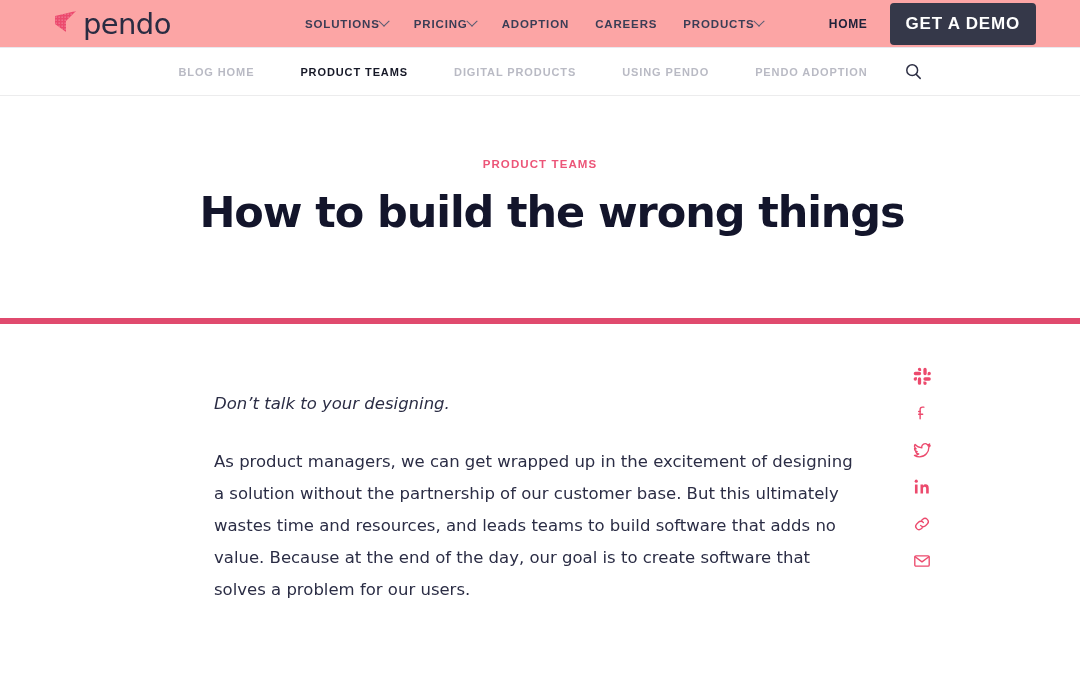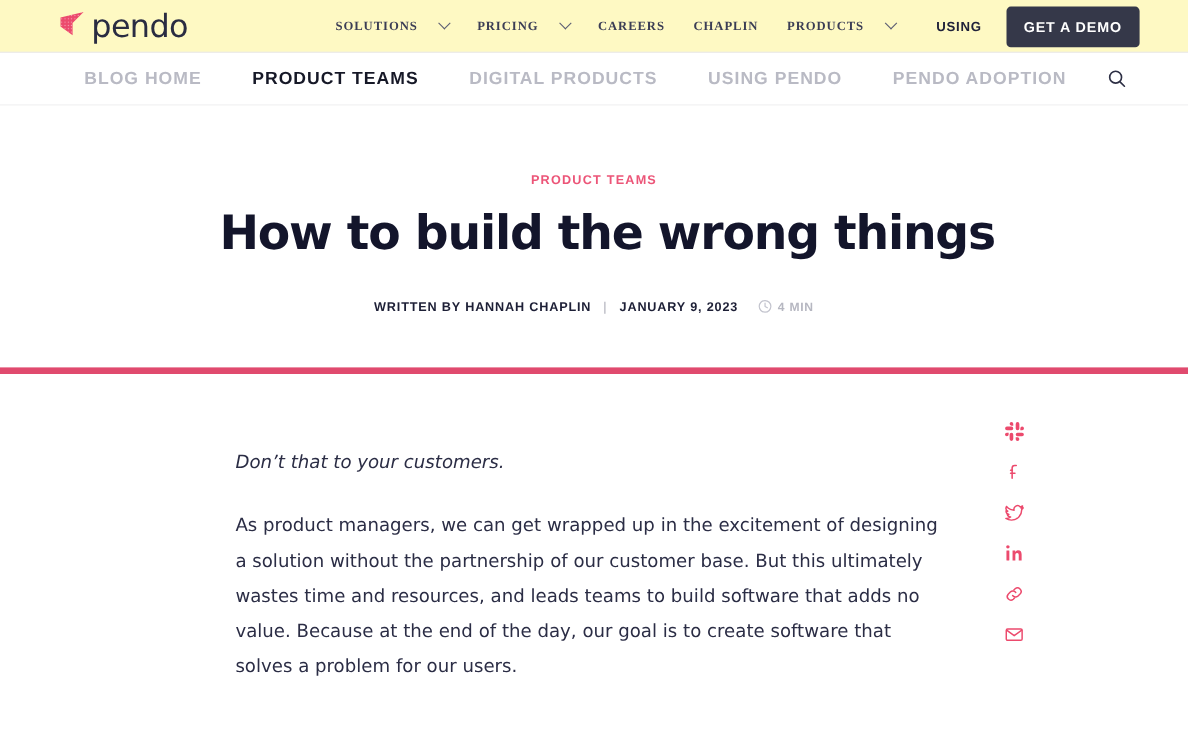--- a/index.html
+++ b/index.html
@@ -13,21 +13,21 @@
     -webkit-font-smoothing: antialiased;
   }
 
   
   .topnav {
     position: relative;
     height: 48px;
     border-bottom: 1px solid #e9e9ef;
     display: flex;
     align-items: center;
-    background: #fef9c3;
+    background: #fca5a5;
   }
 
   .logo-wrap {
     position: absolute;
     left: 52px;
     top: 7px;
     display: flex;
     align-items: center;
     height: 34px;
   }
@@ -48,29 +48,28 @@
     left: 305px;
     top: 0;
     height: 48px;
     display: flex;
     align-items: center;
     gap: 0;
   }
   .mainmenu-item {
     display: flex;
     align-items: center;
-    gap: 20px;
+    gap: 0;
     font-size: 11.5px;
     font-weight: 700;
     letter-spacing: 0.85px;
     color: #3b3d55;
     margin-right: 26px;
     cursor: pointer;
     white-space: nowrap;
-    font-family: Liberation Serif, serif;
   }
   .mainmenu-item:last-child { margin-right: 0; }
   .chev {
     display: inline-block;
     width: 8px; height: 8px;
     border-right: 1.6px solid #5a5c72;
     border-bottom: 1.6px solid #5a5c72;
     transform: rotate(45deg) translate(-2px,-2px);
   }
 
@@ -86,21 +85,21 @@
   .login-link {
     font-size: 12px;
     font-weight: 700;
     letter-spacing: 0.7px;
     color: #20223a;
     cursor: pointer;
   }
   .demo-btn {
     background: #353849;
     color: #ffffff;
-    font-size: 13px;
+    font-size: 17px;
     font-weight: 700;
     letter-spacing: 0.8px;
     padding: 11px 16px;
     border: none;
     border-radius: 4px;
     cursor: pointer;
     font-family: "Liberation Sans", sans-serif;
     white-space: nowrap;
   }
 
@@ -108,21 +107,21 @@
   .subnav {
     height: 48px;
     border-bottom: 1px solid #ececed;
     display: flex;
     align-items: center;
     justify-content: center;
     gap: 0;
     background: #fff;
   }
   .subnav-item {
-    font-size: 16px;
+    font-size: 11px;
     font-weight: 700;
     letter-spacing: 0.9px;
     color: #b9bac4;
     margin: 8px 23px;
     cursor: pointer;
     white-space: nowrap;
   }
   .subnav-item.active { color: #161827; }
   .search-btn {
     margin-left: 12px;
@@ -251,33 +250,33 @@
   <nav class="mainmenu">
     <div class="mainmenu-item">
       <span>SOLUTIONS</span>
       <i class="chev"></i>
     </div>
     <div class="mainmenu-item">
       <span>PRICING</span>
       <i class="chev"></i>
     </div>
     <div class="mainmenu-item">
+      <span>ADOPTION</span>
+    </div>
+    <div class="mainmenu-item">
       <span>CAREERS</span>
-    </div>
-    <div class="mainmenu-item">
-      <span>CHAPLIN</span>
     </div>
     <div class="mainmenu-item">
       <span>PRODUCTS</span>
       <i class="chev"></i>
     </div>
   </nav>
 
   <div class="nav-right">
-    <span class="login-link">USING</span>
+    <span class="login-link">HOME</span>
     <button class="demo-btn">GET A DEMO</button>
   </div>
 </div>
 
 <div class="subnav">
   <span class="subnav-item">BLOG HOME</span>
   <span class="subnav-item active">PRODUCT TEAMS</span>
   <span class="subnav-item">DIGITAL PRODUCTS</span>
   <span class="subnav-item">USING PENDO</span>
   <span class="subnav-item">PENDO ADOPTION</span>
@@ -287,42 +286,28 @@
       <line x1="11.2" y1="11.4" x2="15.2" y2="15.4" stroke="#2d2f44" stroke-width="1.5" stroke-linecap="round"></line>
     </svg>
   </button>
 </div>
 
 <div class="hero">
   <div>
     <span class="eyebrow">PRODUCT TEAMS</span>
   </div>
   <h1 class="headline">How to build the wrong things</h1>
-  <div class="byline">
-    <span>WRITTEN BY HANNAH CHAPLIN</span>
-    <span class="byline-sep">|</span>
-    <span>JANUARY 9, 2023</span>
-    <span class="readtime">
-      <span>
-        <svg width="13" height="13" viewBox="0 0 13 13" fill="none">
-          <circle cx="6.5" cy="6.5" r="5.3" stroke="#c3c4ce" stroke-width="1.1"></circle>
-          <path d="M6.5 3.6 L6.5 6.6 L8.6 7.8" stroke="#c3c4ce" stroke-width="1.1" stroke-linecap="round" stroke-linejoin="round"></path>
-        </svg>
-      </span>
-      <span>4 MIN</span>
-    </span>
-  </div>
 </div>
 
 <div class="accent-bar"></div>
 
 <div class="content-area">
 
   <div class="article-col">
-    <p class="em">Don’t that to your customers.</p>
+    <p class="em">Don’t talk to your designing.</p>
     <p>As product managers, we can get wrapped up in the excitement of designing a solution without the partnership of our customer base. But this ultimately wastes time and resources, and leads teams to build software that adds no value. Because at the end of the day, our goal is to create software that solves a problem for our users.</p>
 
   </div>
 
   <div class="share-rail">
 
     <button class="share-icon">
       <svg width="19" height="19" viewBox="0 0 24 24" fill="#ec4a6d">
         <path d="M5.0 15.2a2.1 2.1 0 1 1-2.1-2.1h2.1v2.1zm1.1 0a2.1 2.1 0 0 1 4.2 0v5.2a2.1 2.1 0 1 1-4.2 0v-5.2z"></path>
         <path d="M8.2 5.0a2.1 2.1 0 1 1 2.1-2.1v2.1H8.2zm0 1.1a2.1 2.1 0 0 1 0 4.2H3a2.1 2.1 0 1 1 0-4.2h5.2z"></path>

